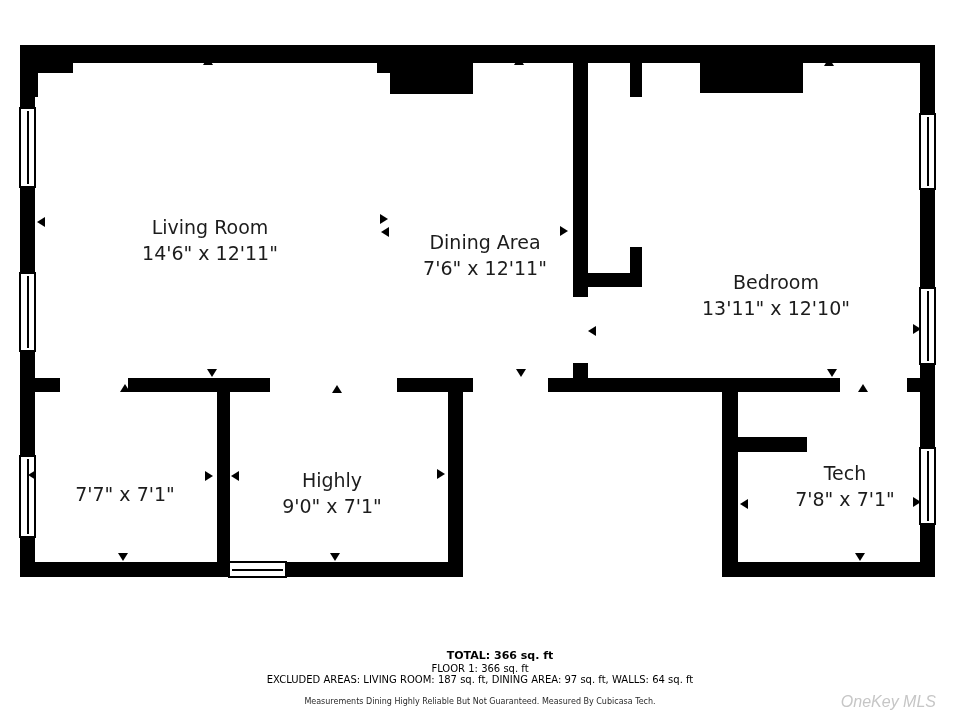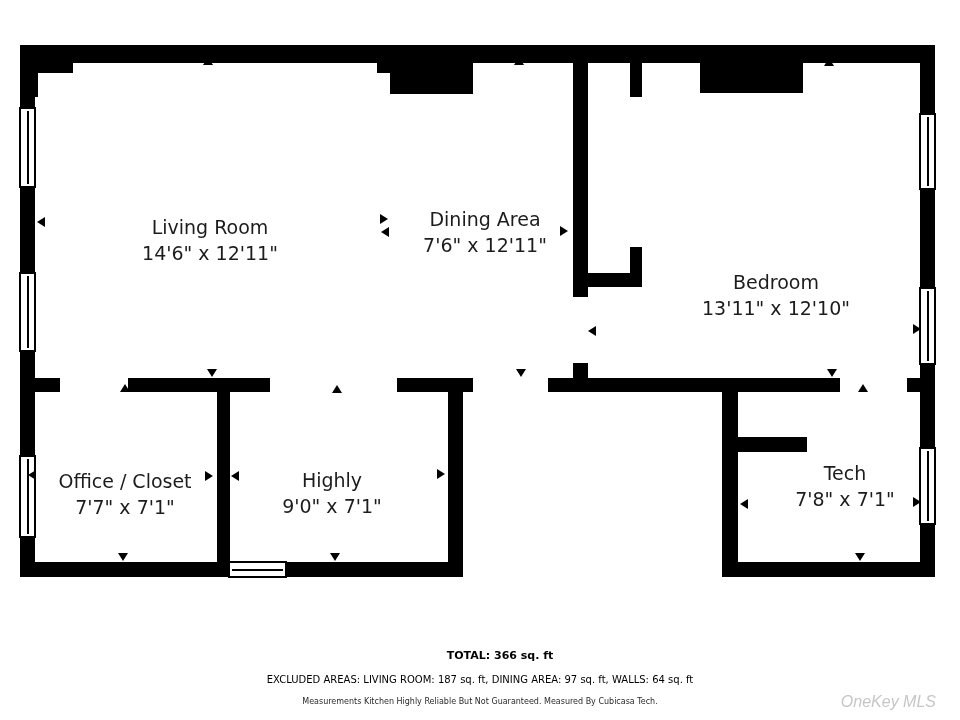--- a/index.html
+++ b/index.html
@@ -102,39 +102,39 @@
       <div class="arrow up" style="left: 858px; top: 384px;"></div>
       <div class="arrow down" style="left: 855px; top: 553px;"></div>
       <div class="arrow left" style="left: 740px; top: 499px;"></div>
       <div class="arrow right" style="left: 913px; top: 497px;"></div>
     </div>
   <div id="rooms-layer">
       <div class="room" style="left: 210px; top: 240px;">
         <div>Living Room</div>
         <div>14'6" x 12'11"</div>
       </div>
-      <div class="room" style="left: 485px; top: 232px;">
+      <div class="room" style="left: 485px; top: 255px;">
         <div>Dining Area</div>
         <div>7'6" x 12'11"</div>
       </div>
       <div class="room" style="left: 776px; top: 251px; margin-top: 44px;">
         <div>Bedroom</div>
         <div>13'11" x 12'10"</div>
       </div>
       <div class="room" style="left: 125px; top: 494px;">
-        <div>Office / Closet</div>
         <div>7'7" x 7'1"</div>
       </div>
       <div class="room" style="left: 332px; top: 493px;">
         <div>Highly</div>
         <div>9'0" x 7'1"</div>
       </div>
       <div class="room" style="left: 845px; top: 486px;">
         <div>Tech</div>
         <div>7'8" x 7'1"</div>
       </div>
     </div>
 
   <div class="footer-line" id="footer-total">TOTAL: 366 sq. ft</div>
+  <div class="footer-line" id="footer-floor1">FLOOR 1: 366 sq. ft</div>
   <div class="footer-line" id="footer-excluded">EXCLUDED AREAS: LIVING ROOM: 187 sq. ft, DINING AREA: 97 sq. ft, WALLS: 64 sq. ft</div>
-  <div class="footer-line" id="footer-disclaimer">Measurements Kitchen Highly Reliable But Not Guaranteed. Measured By Cubicasa Tech.</div>
+  <div class="footer-line" id="footer-disclaimer">Measurements Dining Highly Reliable But Not Guaranteed. Measured By Cubicasa Tech.</div>
   <div id="watermark">OneKey MLS</div>
 </div>
 
 </body></html>

